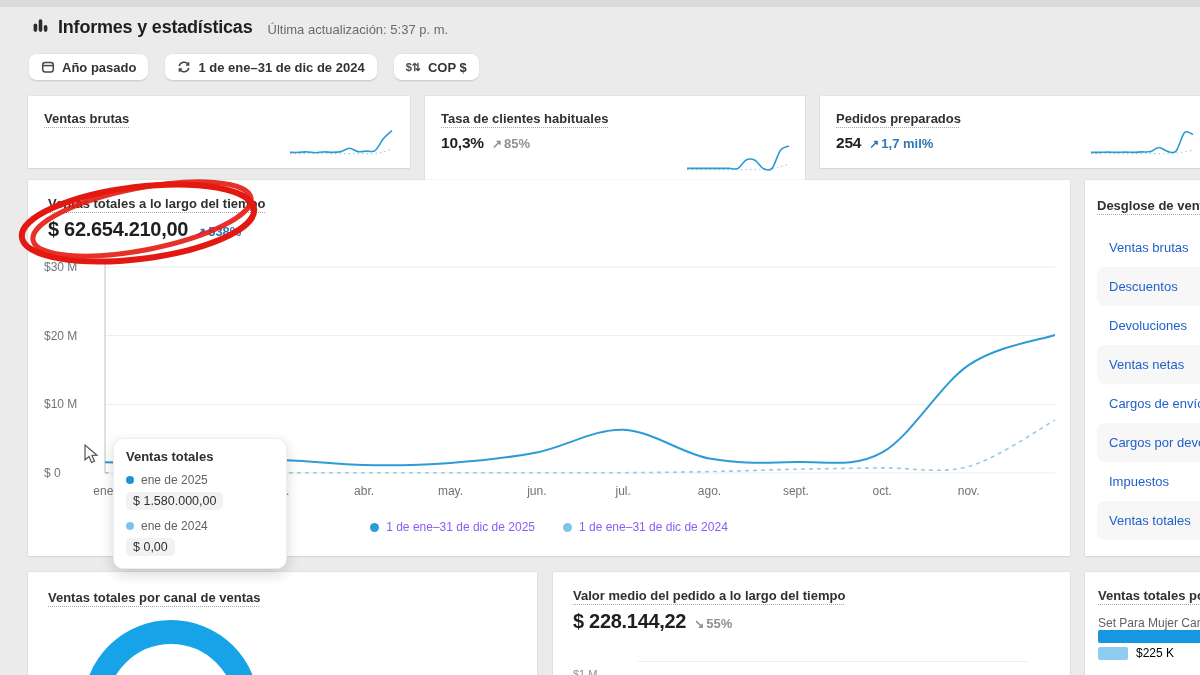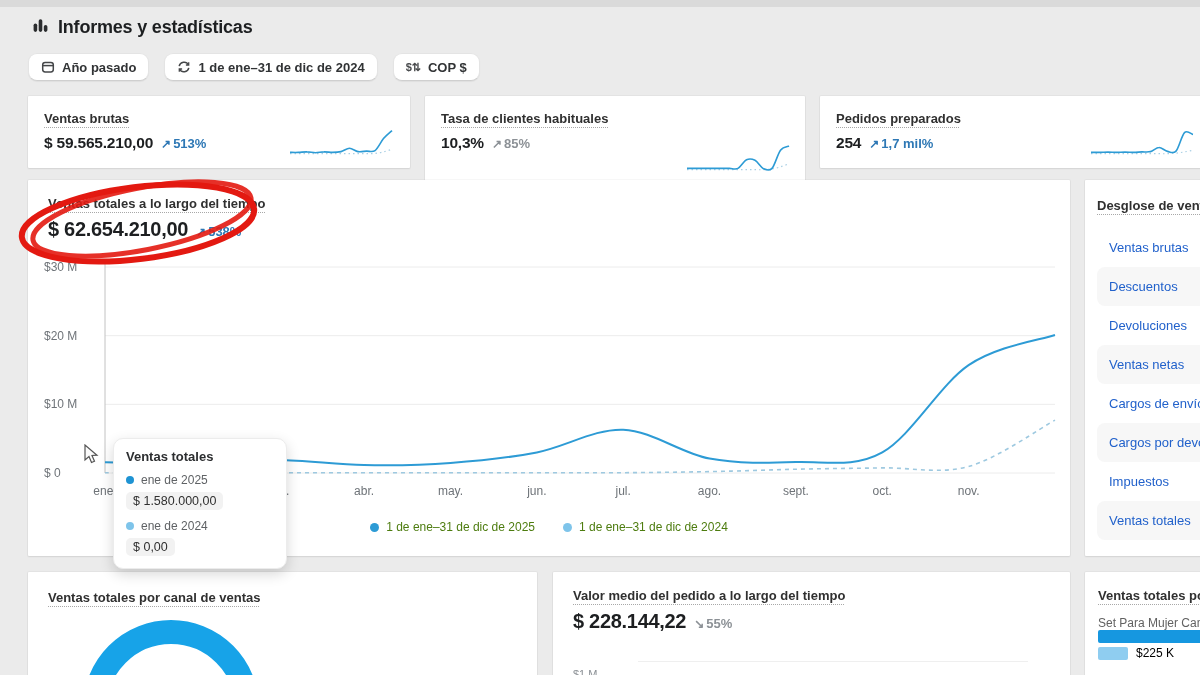--- a/index.html
+++ b/index.html
@@ -37,21 +37,21 @@
   #kpi2 { left:425px; top:96px; width:380px; height:88px; padding:13px 16px; }
   #kpi3 { left:820px; top:96px; width:392px; height:72px; padding:13px 16px; }
   #kpi1 .spark { right:14px; } #kpi2 .spark { right:12px; } #kpi3 .spark { right:15px; }
 
   
   #main-card { left:28px; top:180px; width:1042px; height:376px; padding:14px 20px; }
   #main-plot { position:absolute; left:0; top:0; width:1042px; height:376px; }
   .tick-y { position:absolute; left:16px; font-size:12px; color:#6e7378; transform:translateY(-50%); }
   .tick-x { position:absolute; top:304px; font-size:12px; color:#6e7378; transform:translateX(-50%); }
   .legend { position:absolute; left:0; right:0; top:340px; display:flex; justify-content:center; gap:28px; }
-  .litem { display:flex; align-items:center; gap:7px; font-size:12px; color:#4d7c0f; }
+  .litem { display:flex; align-items:center; gap:7px; font-size:12px; color:#8b5cf6; }
   .ldot { width:9px; height:9px; border-radius:50%; }
 
   
   .tooltip { position:absolute; left:85px; top:258px; width:174px; background:#fff; border-radius:10px;
              border:1px solid #ececec; box-shadow:0 5px 14px rgba(0,0,0,.16); padding:10px 12px 12px; z-index:30; }
   .tt-title { font-size:13px; font-weight:700; color:#2c2e30; }
   .tt-row { display:flex; align-items:center; gap:7px; margin-top:9px; font-size:12px; color:#5f6265; }
   .tt-dot { width:8px; height:8px; border-radius:50%; }
   .tt-pill { display:inline-block; margin-top:5px; background:#f2f2f2; border-radius:5px;
              padding:2px 7px; font-size:12.5px; color:#303030; }
@@ -89,20 +89,21 @@
     <span class="cicon">
       <svg width="17" height="17" viewBox="0 0 16 16">
           <g fill="#2a2c2e">
             <rect x="1.5" y="6" width="3.4" height="8" rx="1.7"></rect>
             <rect x="6.3" y="2" width="3.4" height="12" rx="1.7"></rect>
             <rect x="11.1" y="7.5" width="3.4" height="6.5" rx="1.7"></rect>
           </g>
         </svg>
     </span>
     <h1>Informes y estadísticas</h1>
+    <span class="upd">Última actualización: 5:37 p. m.</span>
   </div>
 
   <div class="chips">
     <button class="chip">
       <span class="cicon">
         <svg width="14" height="14" viewBox="0 0 14 14" fill="none" stroke="#454749" stroke-width="1.5">
             <rect x="1.7" y="2.4" width="10.6" height="9.6" rx="2.4"></rect>
             <line x1="1.7" y1="5.6" x2="12.3" y2="5.6"></line>
           </svg>
       </span>
@@ -120,24 +121,20 @@
       <span>1 de ene–31 de dic de 2024</span>
     </button>
     <button class="chip">
       <span class="cicon" style="font-size:11px;font-weight:700;">$⇅</span>
       <span>COP $</span>
     </button>
   </div>
 
   <div class="card" id="kpi1">
     <span class="ctitle">Ventas brutas</span>
-    <div class="vrow">
-      <span class="kpi-val">$ 59.565.210,00</span>
-      <span class="delta blue"><span class="arr">↗</span><span>513%</span></span>
-    </div>
     <svg class="spark" viewBox="0 0 110 36">
         <path d="M4.0,30.7C5.4,30.7,9.7,30.7,12.5,30.7C15.3,30.7,18.2,30.7,21.0,30.7C23.8,30.7,26.7,30.7,29.5,30.7C32.3,30.7,35.2,30.7,38.0,30.7C40.8,30.7,43.7,30.7,46.5,30.7C49.3,30.7,52.2,30.7,55.0,30.7C57.8,30.7,60.7,30.7,63.5,30.7C66.3,30.7,69.2,30.7,72.0,30.7C74.8,30.7,77.7,30.7,80.5,30.7C83.3,30.7,86.2,30.7,89.0,30.4C91.8,30.1,94.7,29.6,97.5,28.9C100.3,28.2,104.6,26.7,106.0,26.3" fill="none" stroke="#a9cfe4" stroke-width="1.2" stroke-dasharray="1.5 3"></path>
         <path d="M4.0,29.4C5.4,29.4,9.7,29.5,12.5,29.4C15.3,29.3,18.2,28.8,21.0,28.9C23.8,28.9,26.7,29.7,29.5,29.7C32.3,29.7,35.2,28.9,38.0,28.9C40.8,28.8,43.7,29.4,46.5,29.4C49.3,29.4,52.2,29.3,55.0,28.6C57.8,27.9,60.7,25.2,63.5,25.2C66.3,25.2,69.2,28.1,72.0,28.6C74.8,29.1,77.7,28.3,80.5,28.1C83.3,27.9,86.2,29.7,89.0,27.6C91.8,25.5,94.7,19.0,97.5,15.6C100.3,12.3,104.6,8.9,106.0,7.6" fill="none" stroke="#2d9bd5" stroke-width="1.6"></path>
       </svg>
   </div>
   <div class="card" id="kpi2">
     <span class="ctitle">Tasa de clientes habituales</span>
     <div class="vrow">
       <span class="kpi-val">10,3%</span>
       <span class="delta gray"><span class="arr">↗</span><span>85%</span></span>

